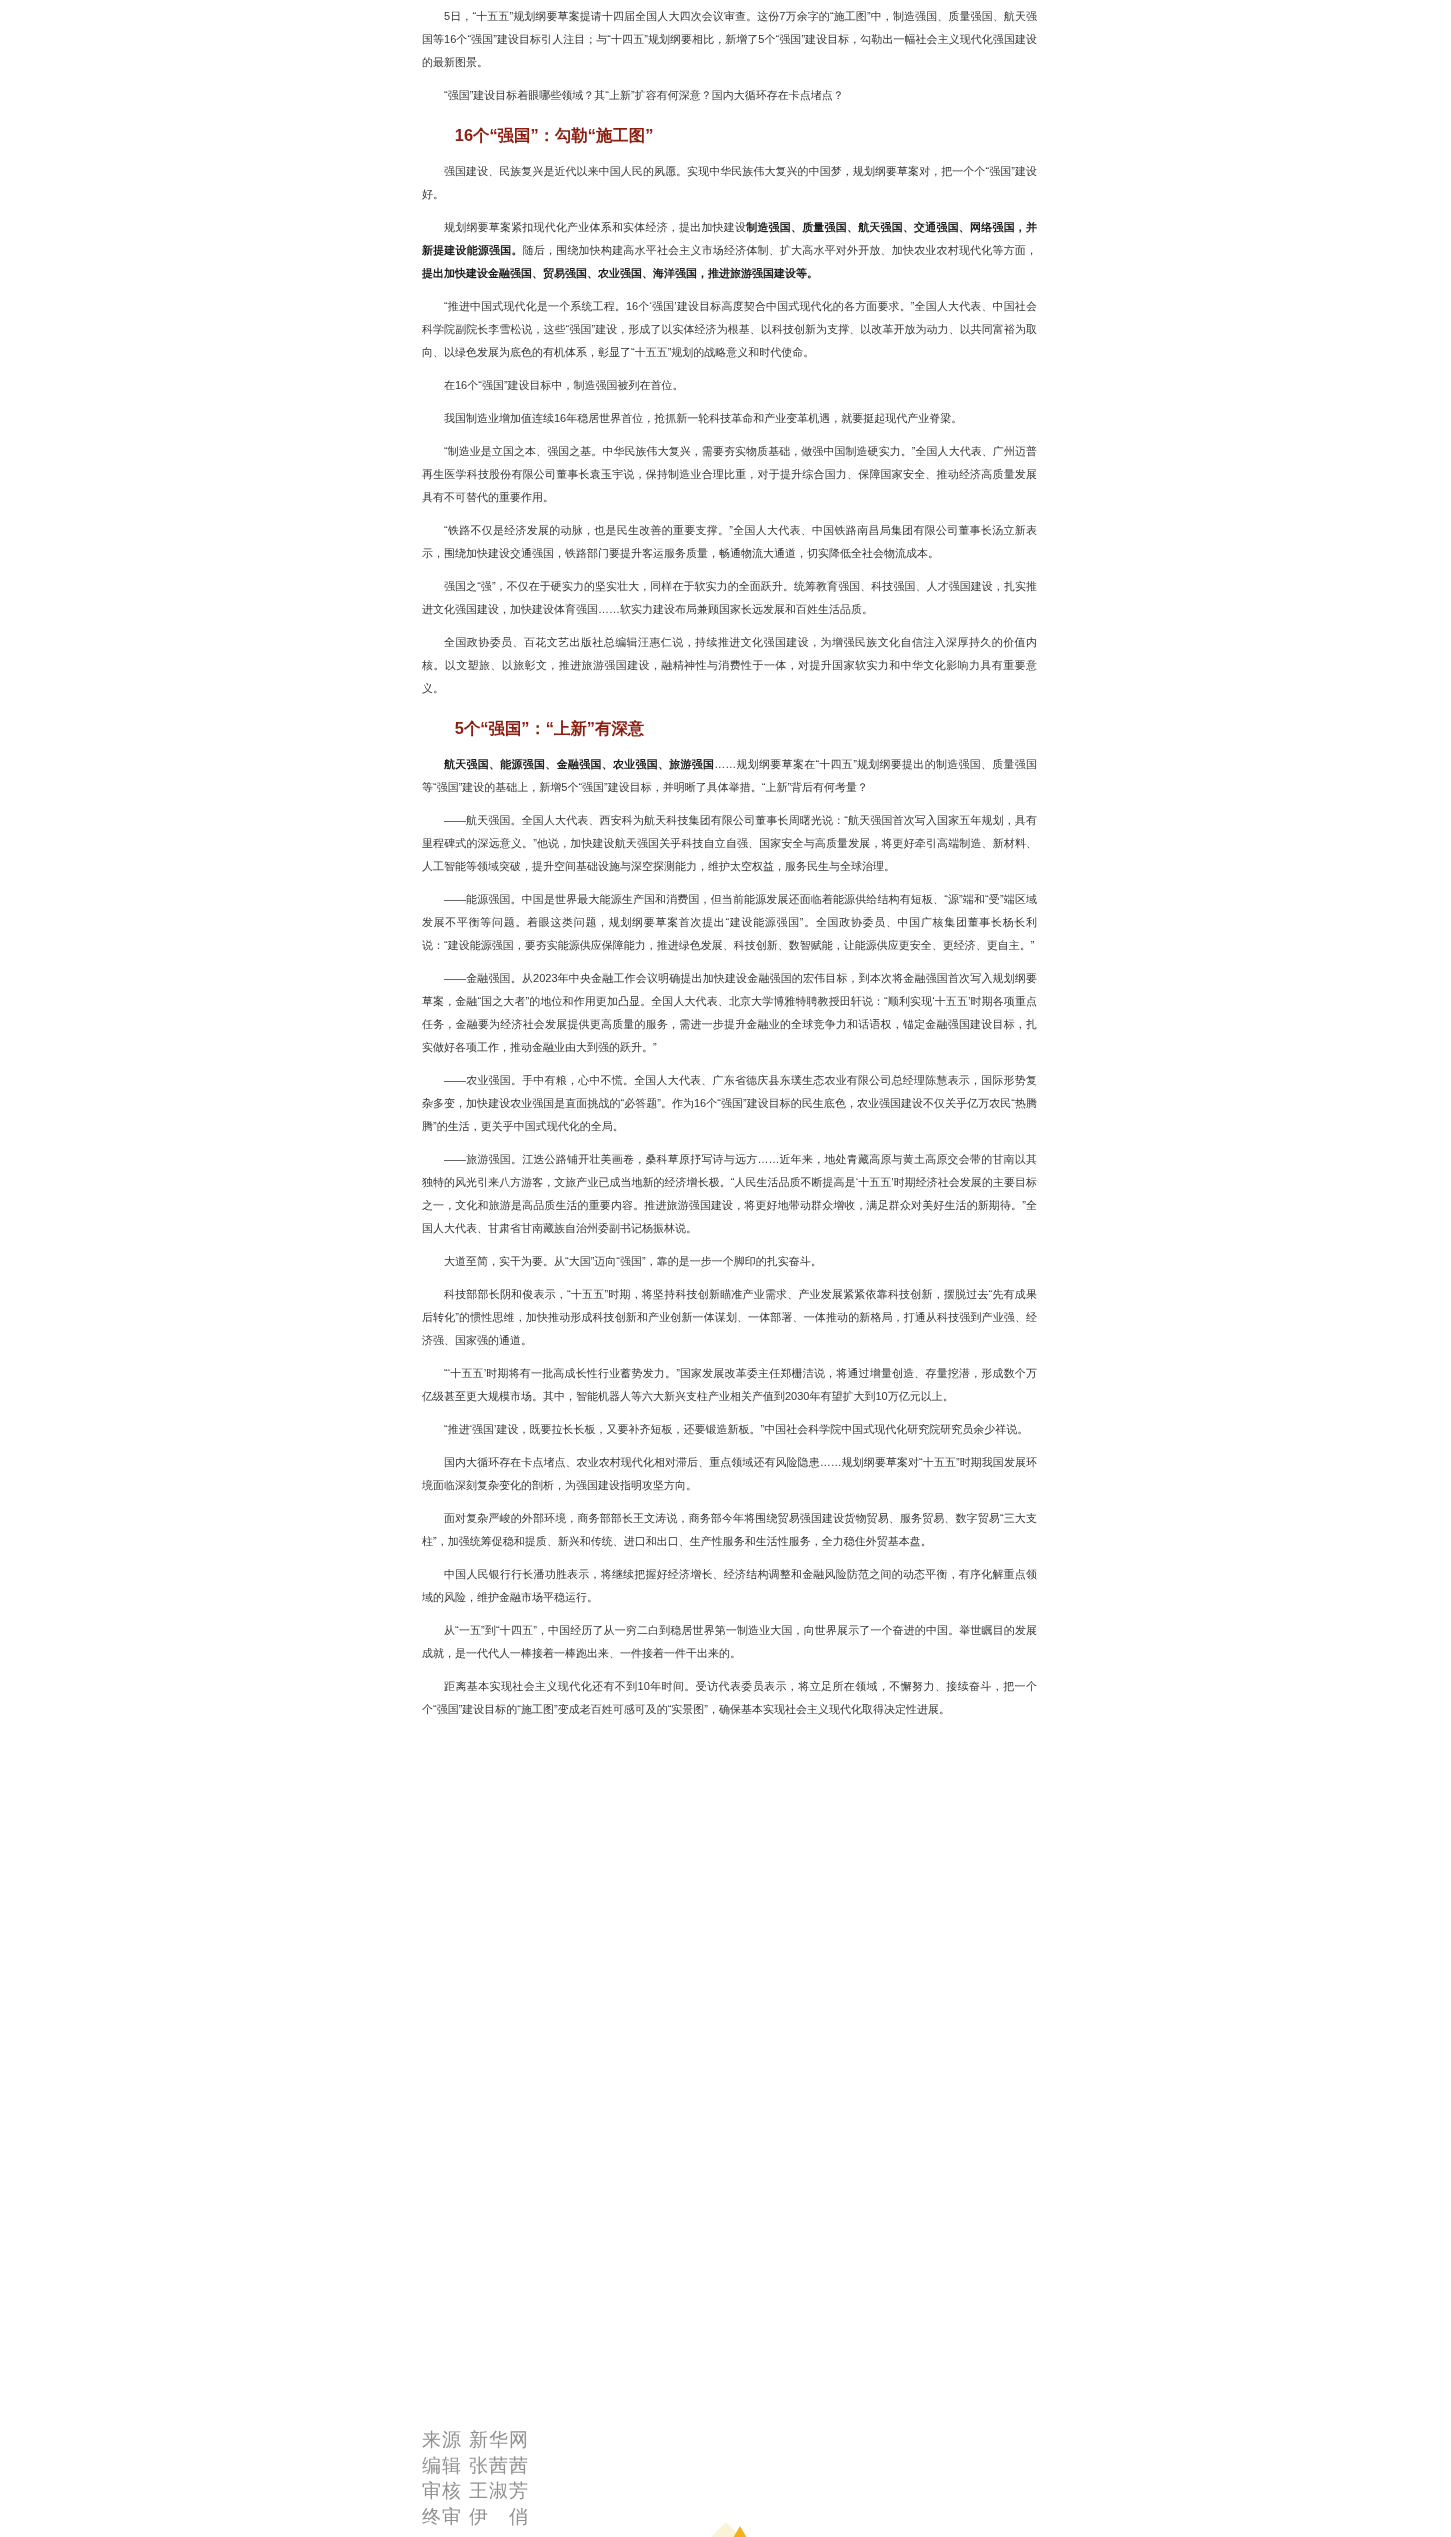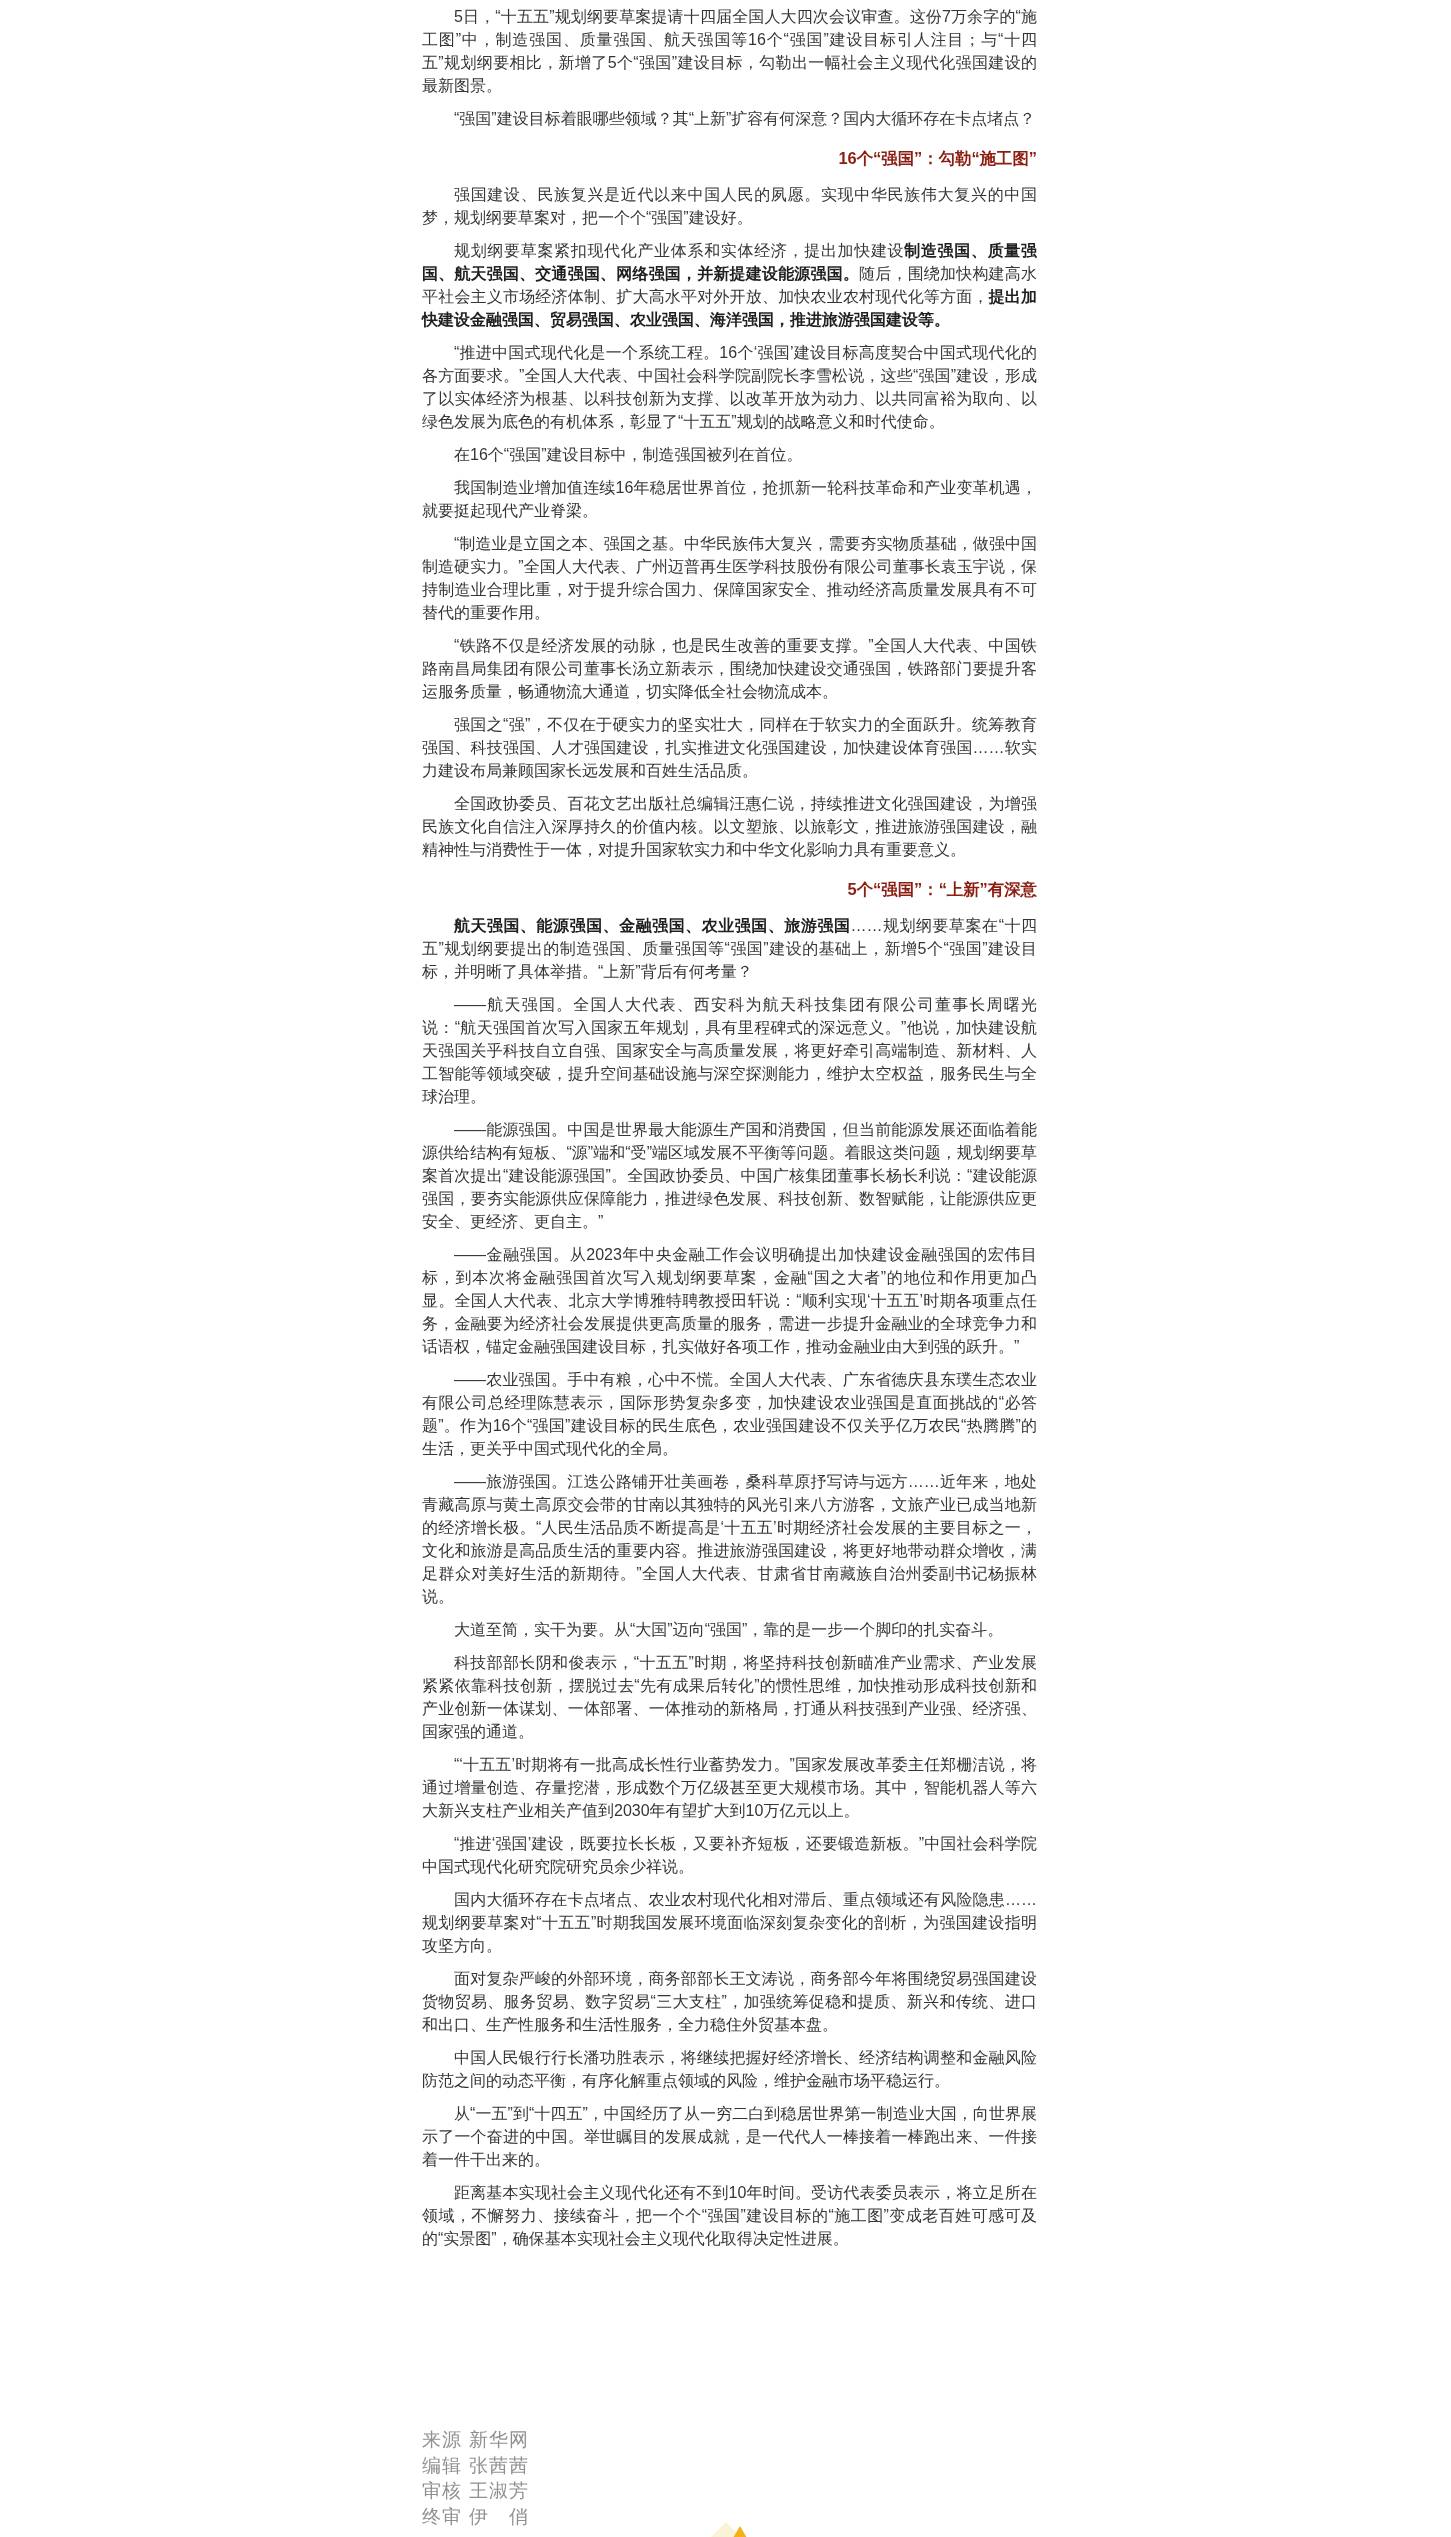--- a/index.html
+++ b/index.html
@@ -15,30 +15,30 @@
   body{
     width:1452px;height:2538px;position:relative;overflow:hidden;
     background:var(--page-bg);
     font-family:"Liberation Sans","DejaVu Sans",sans-serif;
   }
   .content-column{
     position:absolute;left:422px;top:4.5px;width:615px;
   }
   p.para{
     margin:0 0 10px 0;
-    font-size:16px;line-height:23px;color:var(--body-text);
+    font-size:11px;line-height:23px;color:var(--body-text);
     text-indent:2em;text-align:justify;word-break:break-all;
   }
   p.para strong{
     font-weight:700;color:var(--bold-text);
   }
   h2.section-heading{
     margin:16.4px 0 12.7px 0;
     font-size:16.4px;line-height:24px;font-weight:700;
-    color:var(--heading-red);text-indent:2em;text-align:right;
+    color:var(--heading-red);text-indent:2em;
   }
   .credits{
     position:absolute;left:422px;top:2427px;width:615px;
   }
   .credit-line{
     font-size:19px;line-height:25.5px;color:var(--footer-text);
     letter-spacing:0.9px;
   }
   .credit-line .credit-label{margin-right:7.3px;}
   .logo-partial{

